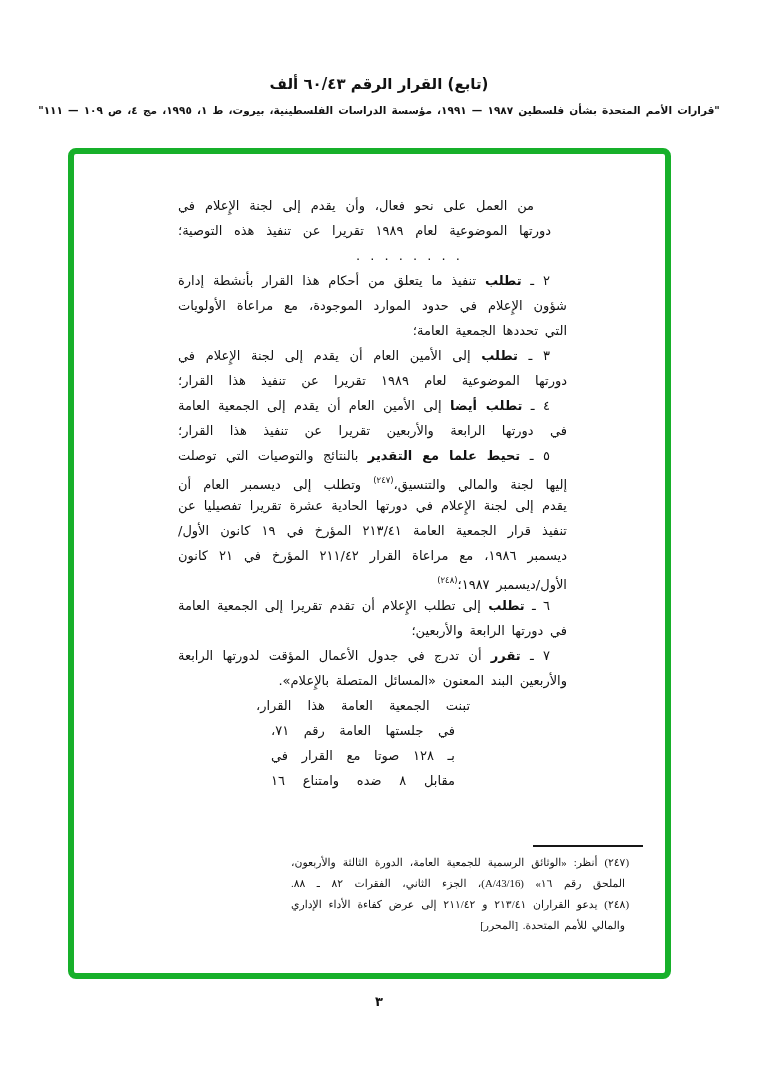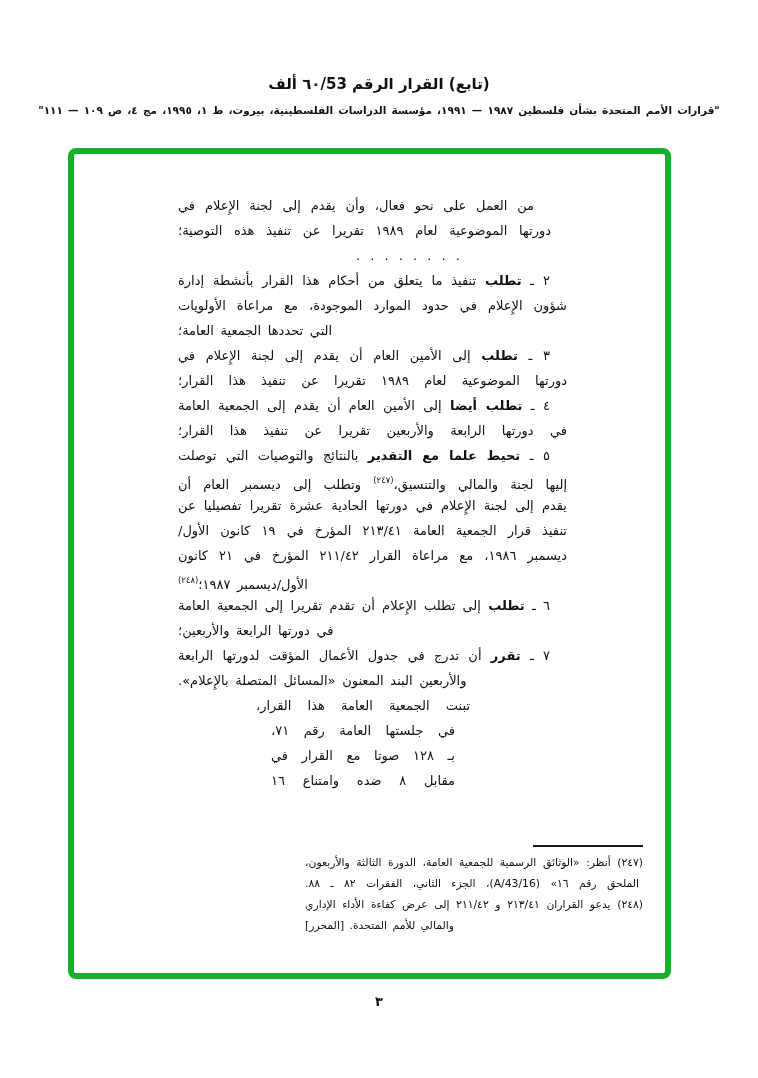--- a/index.html
+++ b/index.html
@@ -20,50 +20,50 @@
   .res-box{
     position:absolute;left:68px;top:148px;width:591px;height:819px;
     border:6.5px solid #17b02a;border-radius:8px;background:#fff;
   }
   .text-col{
     position:absolute;top:39px;right:98px;width:389px;direction:rtl;
     font-size:13px;word-spacing:2.5px;
   }
   .line{height:25px;line-height:25px;white-space:nowrap;}
   .aj{text-align:justify;text-align-last:justify;white-space:normal;overflow:hidden;}
-  .ar{text-align:left;}
+  .ar{text-align:right;}
   .ind{padding-right:17px;}
   .sub{margin-right:16px;}
   .b{font-weight:bold;}
   sup{font-size:8.5px;vertical-align:6px;letter-spacing:0;word-spacing:0;}
   .dots{
     height:25px;line-height:25px;direction:ltr;text-align:left;
     padding-left:178px;word-spacing:6px;font-size:13px;
   }
   
   .closing{width:214px;margin:0 97px 0 0;}
   .closing .narrow{margin-right:15px;margin-left:15px;}
   
   .fn-sep{position:absolute;left:533px;top:845px;width:110px;height:2px;background:#161616;}
   .footnotes{
-    position:absolute;left:305px;top:852px;width:338px;direction:rtl;
-    font-size:10.8px;word-spacing:2px;
+    position:absolute;left:291px;top:852px;width:338px;direction:rtl;
+    font-size:10.8px;word-spacing:2px;font-family:Liberation Serif, serif;
   }
   .footnotes .line{height:21px;line-height:21px;}
   .cont{margin-right:4px;}
   
   .pageno{
     position:absolute;top:994px;left:0;width:758px;text-align:center;
     font-size:13px;font-weight:bold;
   }
 </style>
 </head>
 <body style="color: rgb(17, 17, 17);">
 
-<div class="hdr-title">(تابع) القرار الرقم ٦٠/53 ألف</div>
+<div class="hdr-title">(تابع) القرار الرقم ٦٠/٤٣ ألف</div>
 <div class="hdr-src">"قرارات الأمم المتحدة بشأن فلسطين ١٩٨٧ — ١٩٩١، مؤسسة الدراسات الفلسطينية، بيروت، ط ١، ١٩٩٥، مج ٤، ص ١٠٩ — ١١١"</div>
 
 <div class="res-box" id="res-box" style="border-color: rgb(23, 176, 42);">
   <div class="text-col">
     <div id="body-text">
         <div class="line aj ind sub"><span>من العمل على نحو فعال، وأن يقدم إلى لجنة الإِعلام في</span></div>
         <div class="line aj sub"><span>دورتها الموضوعية لعام ١٩٨٩ تقريرا عن تنفيذ هذه التوصية؛</span></div>
         <div class="dots">. . . . . . . .</div>
         <div class="line aj ind"><span>٢ ـ </span><span class="b">تطلب</span><span> تنفيذ ما يتعلق من أحكام هذا القرار بأنشطة إدارة</span></div>
         <div class="line aj"><span>شؤون الإِعلام في حدود الموارد الموجودة، مع مراعاة الأولويات</span></div>

